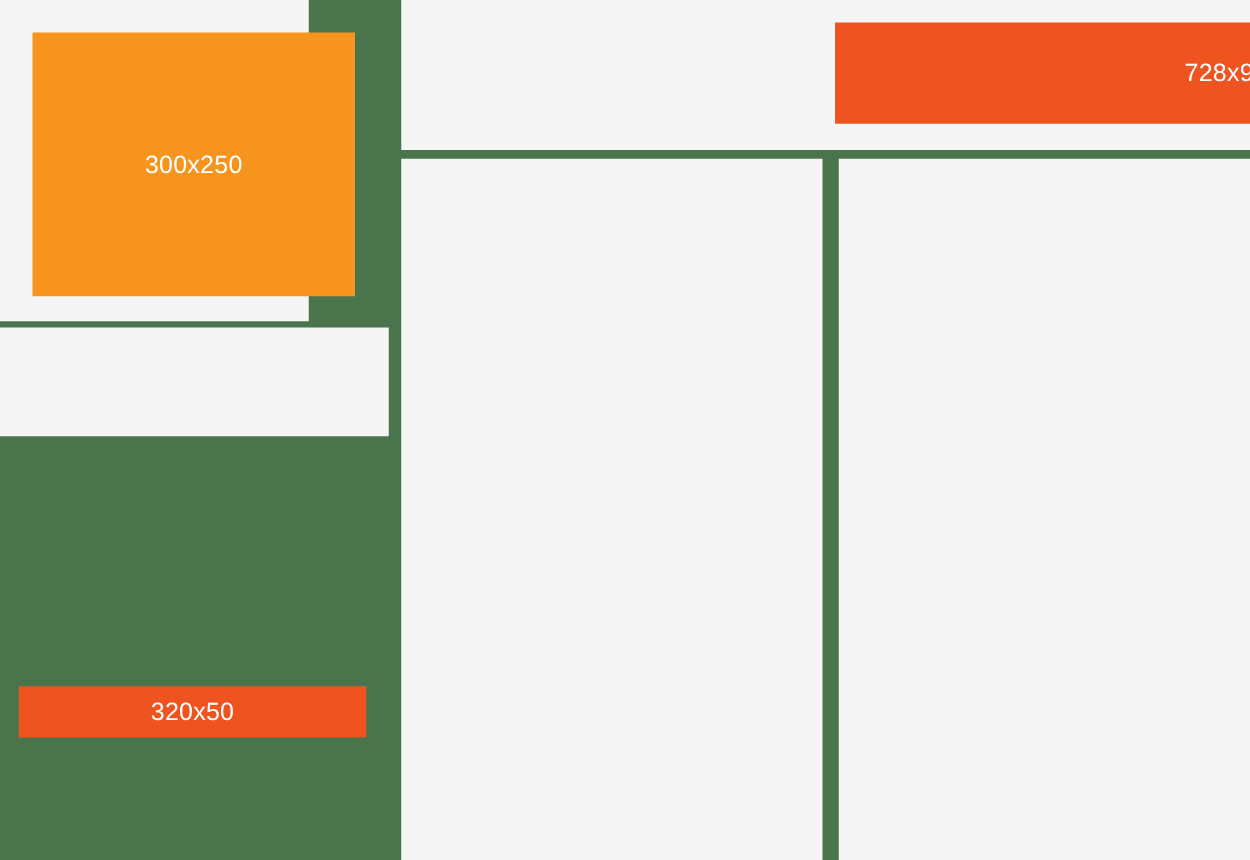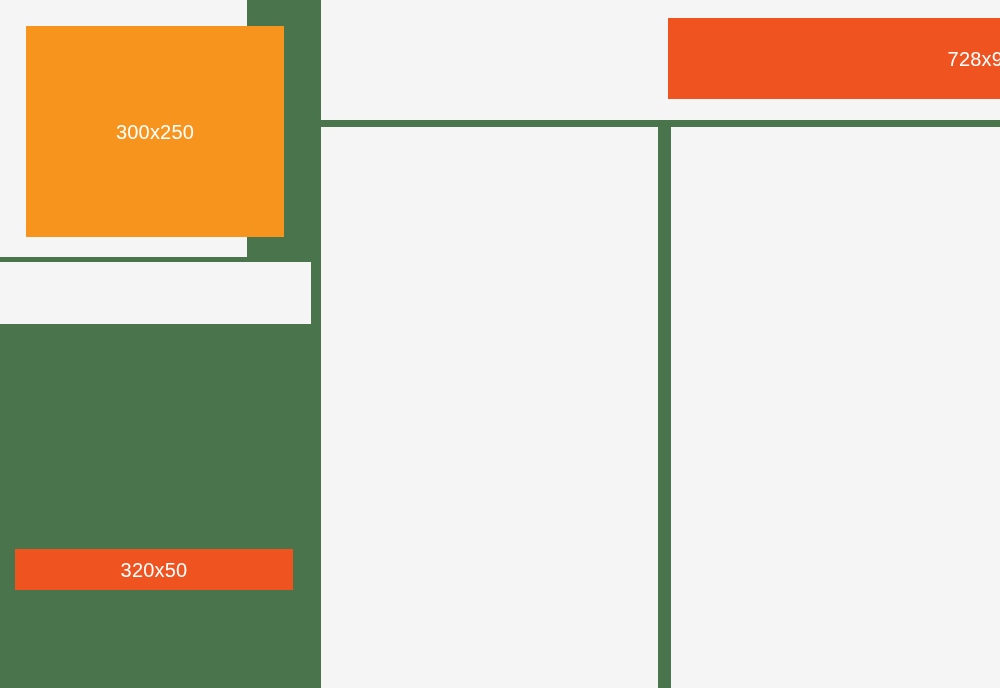--- a/index.html
+++ b/index.html
@@ -38,21 +38,21 @@
     line-height: 1;
     user-select: none;
   }
   .ad-label {
     display: block;
     text-align: center;
     white-space: nowrap;
   }
   
   #panel-top-left   { left: 0px;   top: 0px;   width: 247px; height: 257px; }
-  #panel-mid-left   { left: 0px;   top: 262px; width: 311px; height: 62px;  }
+  #panel-mid-left   { left: 0px;   top: 262px; width: 311px; height: 87px;  }
   #panel-top-banner { left: 321px; top: 0px;   width: 679px; height: 120px; }
   #panel-center     { left: 321px; top: 127px; width: 337px; height: 561px; }
   #panel-right      { left: 671px; top: 127px; width: 329px; height: 561px; }
 
   
   #ad-300x250 { left: 26px;  top: 26px;  width: 258px; height: 211px; background: #f7941e; }
   #ad-320x50  { left: 15px;  top: 287px; width: 278px; height: 41px;  background: #ef5420; }
   #ad-728x90  { left: 347px; top: 18px;  width: 626px; height: 81px;  background: #ef5420; }
   #ad-300x600 { left: 361px; top: 149px; width: 257px; height: 518px; background: #f7941e; }
 </style>

